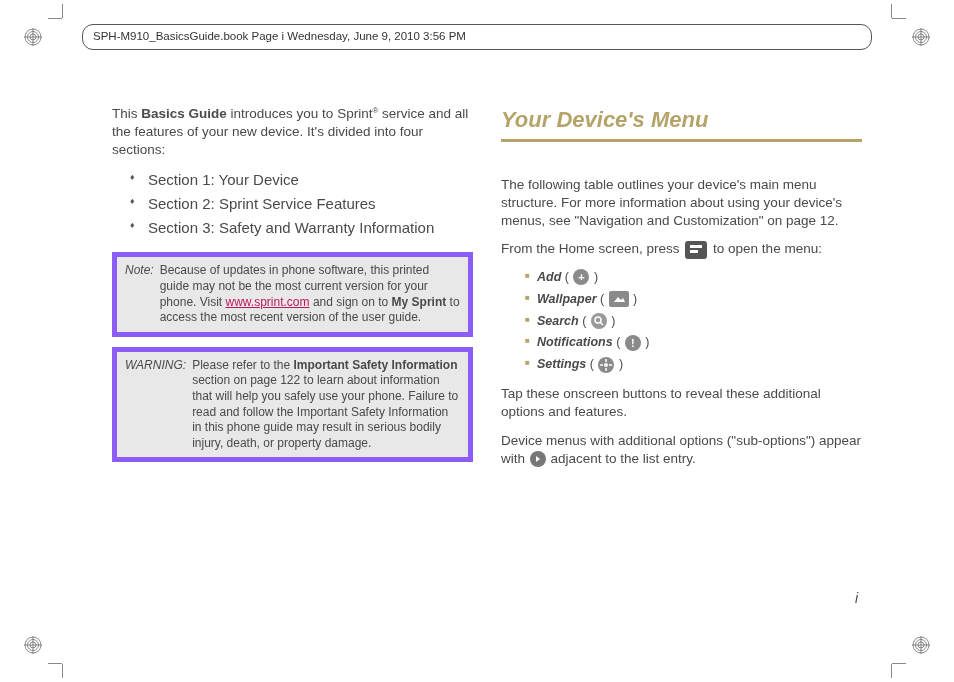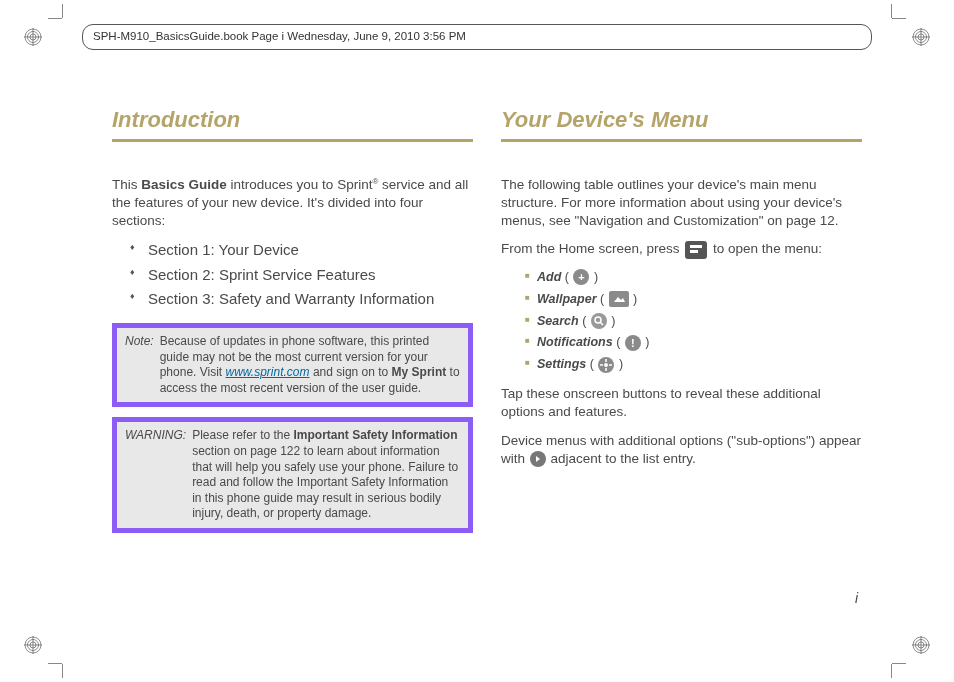--- a/index.html
+++ b/index.html
@@ -78,21 +78,21 @@
     border: 5px solid #8b5cf6;
     background: #e8e8e8;
     padding: 6px 8px;
     font-size: 12px;
     line-height: 1.3;
     margin-bottom: 10px;
     display: flex;
     gap: 6px;
   }
   .note-box .lbl { font-style: italic; white-space: nowrap; }
-  .note-box a { color: #0369a1; text-decoration: underline; font-style: italic; }
+  .note-box a { color: #be185d; text-decoration: underline; }
   .warn-box .lbl { font-style: italic; }
   .menu-list { list-style:none; padding-left: 24px; margin: 8px 0 12px 0; }
   .menu-list li { position: relative; padding-left: 12px; margin: 5px 0; font-size: 12.5px; }
   .menu-list li::before { content:"■"; position:absolute; left:0; top:2px; font-size:8px; color:#b5a46a;}
   .menu-list li .mlabel { font-style: italic; font-weight: bold; }
   .icon-box {
     display: inline-flex;
     align-items: center;
     justify-content: center;
     width: 22px; height: 18px;
@@ -181,21 +181,20 @@
       <line x1="0" y1="9" x2="18" y2="9" stroke="#444" stroke-width="0.6"></line>
       <line x1="9" y1="0" x2="9" y2="18" stroke="#444" stroke-width="0.6"></line>
     </svg>
 </span>
 
 <div class="slug">SPH-M910_BasicsGuide.book  Page i  Wednesday, June 9, 2010  3:56 PM</div>
 
 <div class="page">
 
   <div class="col">
-    <h1>Introduction</h1>
 
     <p class="para">
       <span>This </span><span class="strong">Basics Guide</span><span> introduces you to Sprint</span><span class="sup">®</span><span> service and all the features of your new device. It's divided into four sections:</span>
     </p>
 
     <ul class="sections">
       <li>Section 1:  Your Device</li>
       <li>Section 2:  Sprint Service Features</li>
       <li>Section 3:  Safety and Warranty Information</li>
     </ul>

